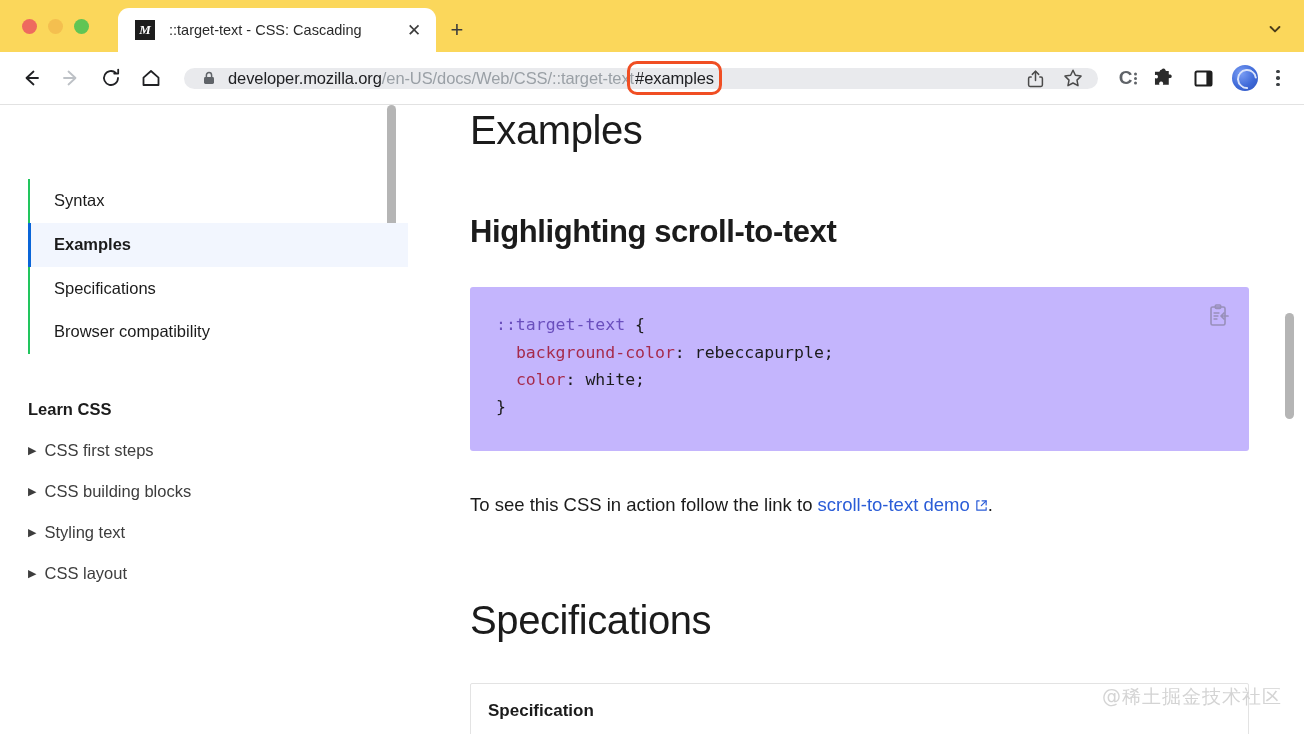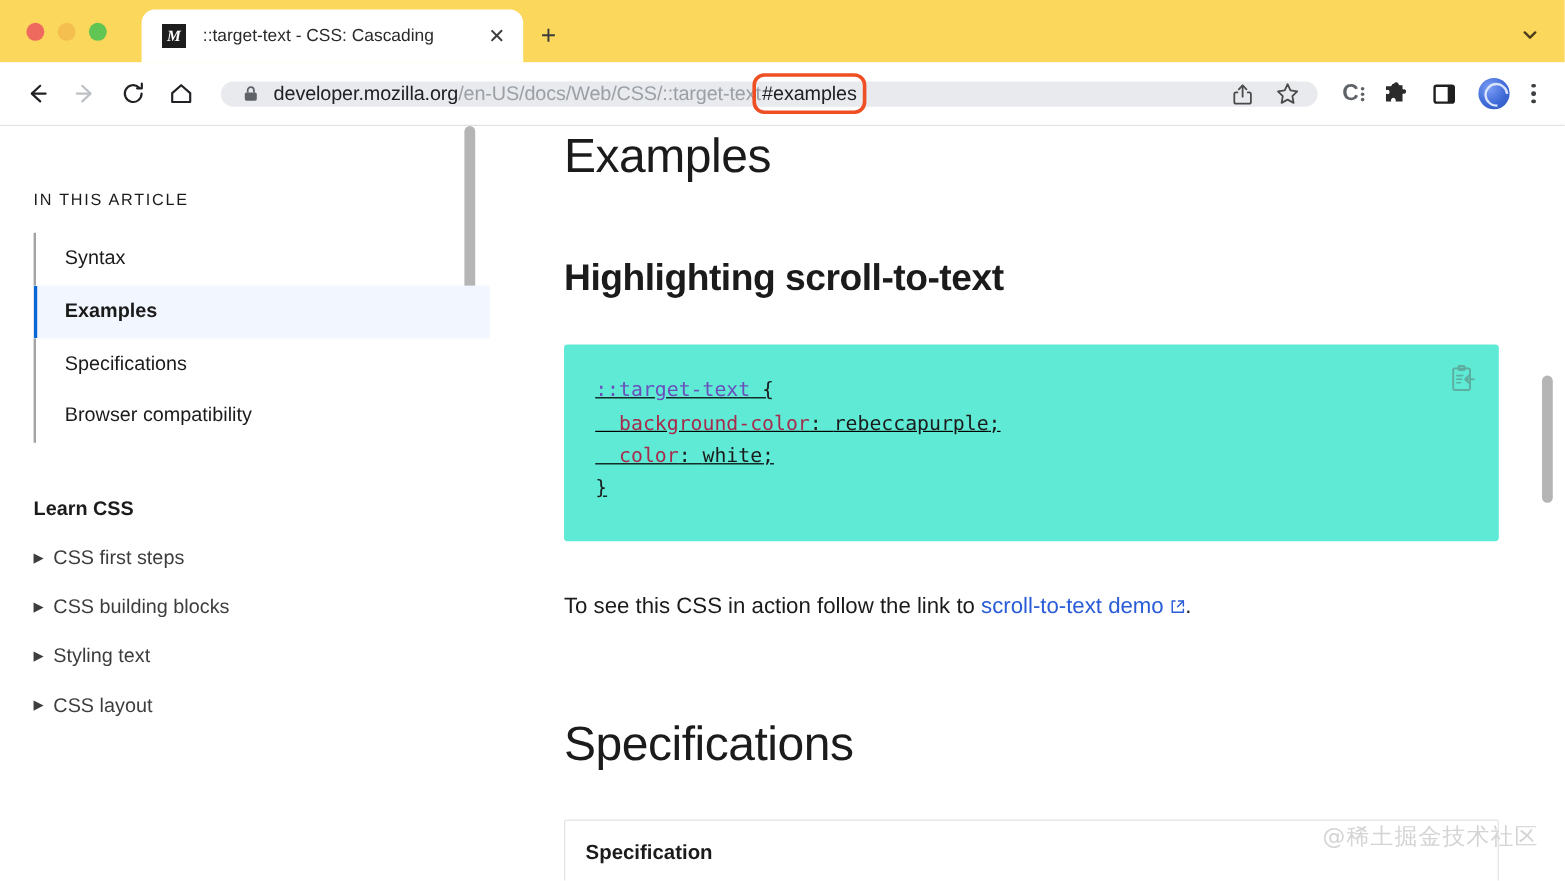--- a/index.html
+++ b/index.html
@@ -140,21 +140,21 @@
     padding: 54px 0 0 28px;
   }
   .side-scroll {
     position: absolute; right: 12px; top: 0px;
     width: 9px; height: 152px; border-radius: 5px; background: #b5b5b5;
   }
   .kicker {
     font-size: 13.5px; letter-spacing: 1.45px; color: #1b1b1b;
     font-weight: 400; text-transform: uppercase;
   }
-  .toc { margin-top: 20px; border-left: 2px solid #a3a3a3; }
+  .toc { margin-top: 20px; border-left: 2px solid #22c55e; }
   .toc-item {
     padding: 12px 0 12px 24px; font-size: 16.5px; color: #1b1b1b;
     position: relative; line-height: 1.2;
   }
   .toc-item.active {
     background: #f2f6fe; font-weight: 700;
     box-shadow: inset 3px 0 0 0 #0a65d8;
     margin-left: -2px; padding-left: 26px;
   }
 
@@ -180,24 +180,23 @@
     font-size: 40px; font-weight: 400; color: #1b1b1b;
     letter-spacing: -0.4px; margin-top: 0px; line-height: 1.15;
     padding-top: 2px;
   }
   h2.sub {
     font-size: 31px; font-weight: 700; color: #1b1b1b;
     margin-top: 60px; letter-spacing: -0.4px; line-height: 1.2;
   }
 
   .codeblock {
-    margin-top: 37px; background: #5eead4; border-radius: 3px;
+    margin-top: 37px; background: #c4b5fd; border-radius: 3px;
     padding: 24px 26px 30px 26px; position: relative;
     min-height: 148px;
-    text-decoration: underline;
   }
   pre.code {
     font-family: "DejaVu Sans Mono", monospace;
     font-size: 16.5px; line-height: 1.66; color: #1b1b1b;
     white-space: pre;
   }
   .tok-sel  { color: #6a4fbd; }
   .tok-prop { color: #a62b4c; }
   .tok-val  { color: #1b1b1b; }
   .tok-pun  { color: #1b1b1b; }
@@ -337,21 +336,20 @@
           <i></i>
       </div>
     </div>
   </div>
 
   <div class="page">
 
     <aside class="sidebar">
       <div class="side-scroll"></div>
 
-      <div class="kicker">IN THIS ARTICLE</div>
 
       <nav class="toc">
         <div class="toc-item">
           <span>Syntax</span>
         </div>
         <div class="toc-item active">
           <span>Examples</span>
         </div>
         <div class="toc-item">
           <span>Specifications</span>

